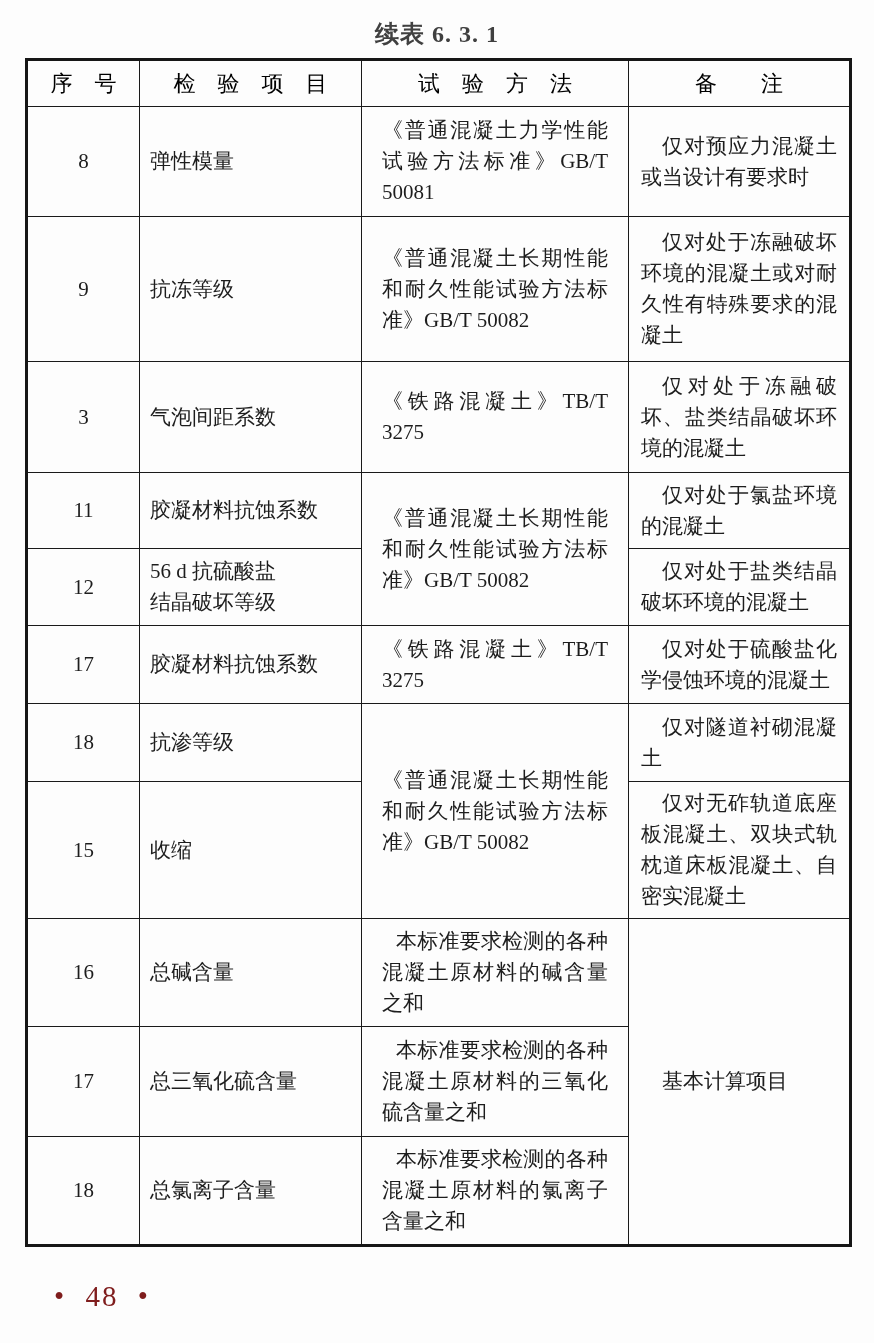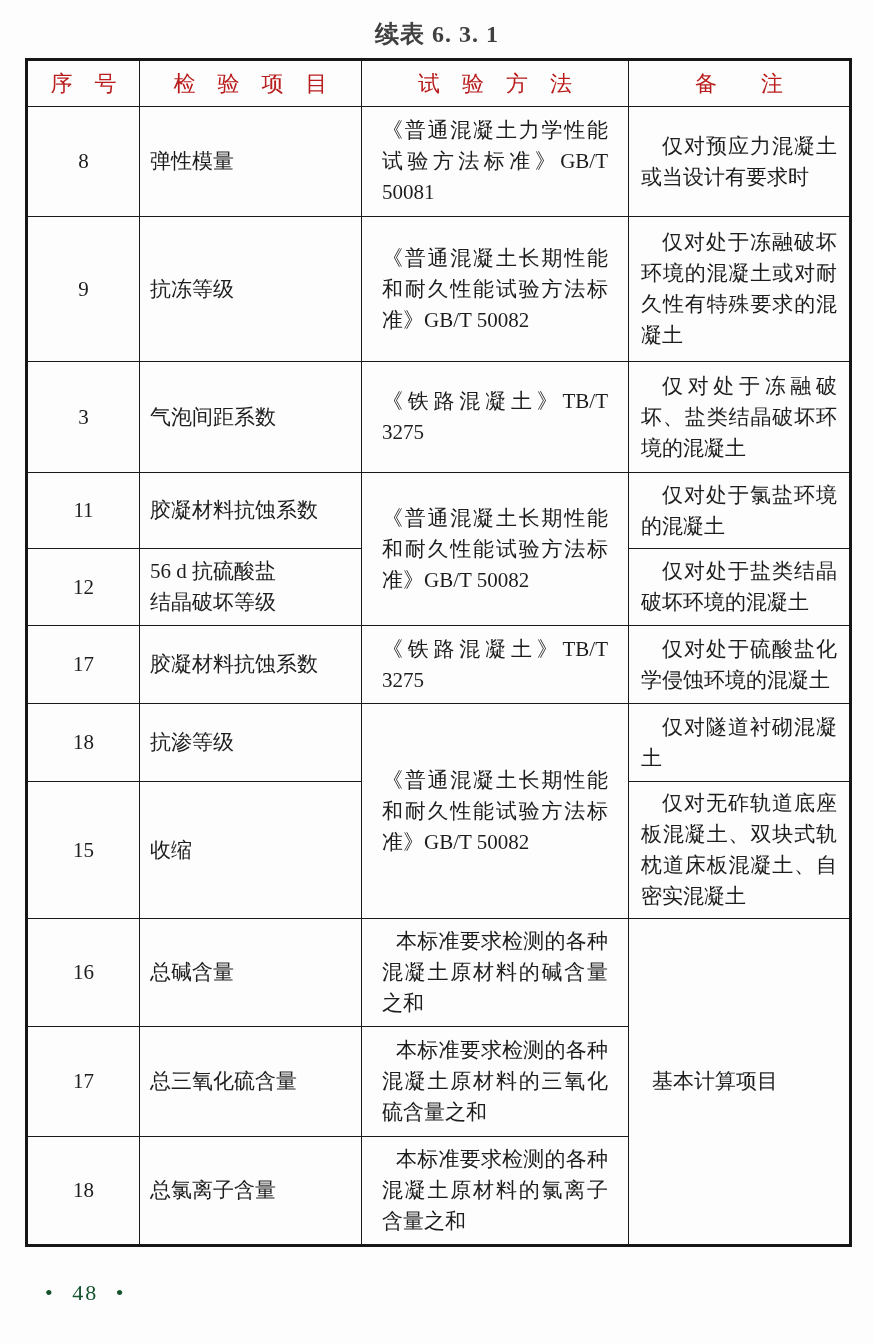--- a/index.html
+++ b/index.html
@@ -30,38 +30,38 @@
   }
   .spec-table th, .spec-table td {
     border: 1px solid #1a1a1a;
     vertical-align: middle;
     overflow: hidden;
   }
   .spec-table th {
     font-weight: normal;
     font-size: 22px;
     text-align: center;
-    color: #b91c1c;
+    color: #000000;
   }
   .spec-table td {
     font-size: 21px;
     line-height: 31px;
   }
   .c-no { text-align: center; font-size: 20px; }
   .c-item { text-align: left; white-space: pre-line; padding: 4px 10px; }
   .c-method { text-align: justify; padding: 6px 20px; }
   .c-method.p-indent { text-indent: 14px; }
   .c-remark { text-align: justify; padding: 6px 12px; text-indent: 21px; }
-  .c-remark-plain { text-align: left; padding: 6px 2px; text-indent: 21px; }
+  .c-remark-plain { text-align: left; padding: 6px 12px; text-indent: 21px; }
   .page-footer {
     position: absolute;
-    left: 45px;
+    left: 54px;
     top: 1280px;
-    font-size: 22px;
-    color: #14532d;
+    font-size: 29px;
+    color: #7f1d1d;
     word-spacing: 10px;
     letter-spacing: 2px;
   }
 </style>
 </head>
 <body>
 
 <div class="page-title">续表 6. 3. 1</div>
 
 <table class="spec-table">

